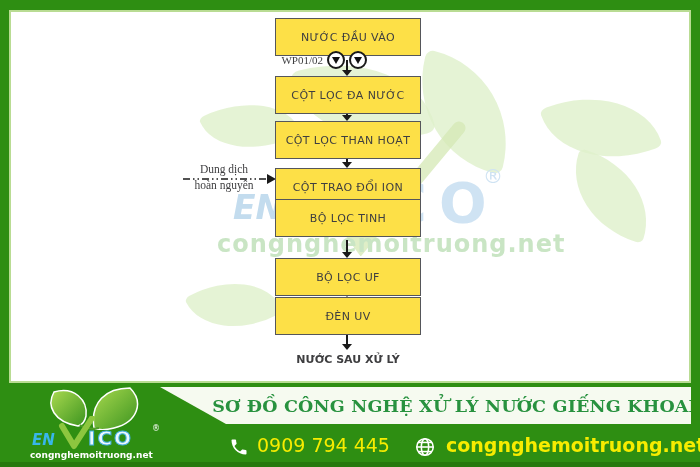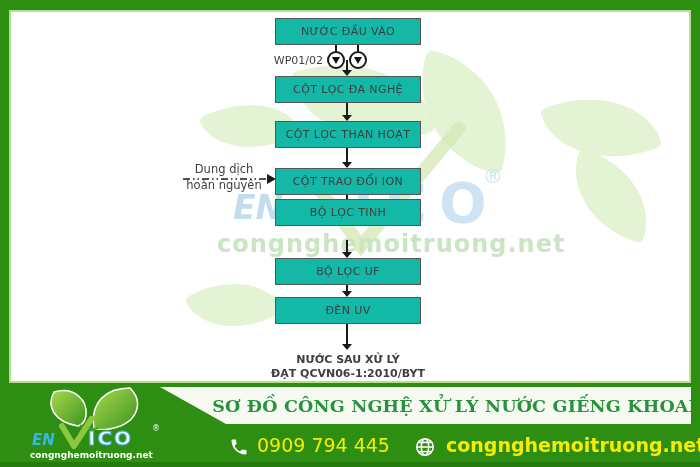--- a/index.html
+++ b/index.html
@@ -16,42 +16,42 @@
   .lf3{left:402px;top:48px;width:102px;height:104px;transform:rotate(14deg);}
   .lf4{left:538px;top:78px;width:104px;height:76px;transform:rotate(-20deg);}
   .lf5{left:182px;top:264px;width:82px;height:58px;transform:rotate(-28deg);}
   .lf6{left:556px;top:148px;width:88px;height:72px;transform:rotate(18deg);}
   .wm-swoosh{position:absolute;left:258px;top:104px;}
   .wm-en{position:absolute;left:222px;top:176px;font-size:33px;font-style:italic;font-weight:700;color:#c3dcee;}
   .wm-ico{position:absolute;left:342px;top:158px;font-size:56px;font-weight:700;letter-spacing:12px;color:#cfe3f3;}
   .wm-reg{position:absolute;left:472px;top:152px;font-size:20px;color:#cfe3f3;}
   .wm-site{position:absolute;left:206px;top:218px;font-size:24px;font-weight:700;letter-spacing:1px;color:#c9e5c4;}
   
-  .fbox{position:absolute;left:264px;width:146px;height:27px;border:1.5px solid #55565a;background:#14b8a6;
+  .fbox{position:absolute;left:264px;width:146px;height:38px;border:1.5px solid #55565a;background:#fde047;
         display:flex;align-items:center;justify-content:center;font-size:11px;letter-spacing:.4px;
         color:#3e3e40;z-index:2;box-sizing:border-box;white-space:nowrap;}
   .b1{top:6px}.b2{top:64px}.b3{top:109px}.b4{top:156px}.b5{top:187px}.b6{top:246px}.b7{top:285px}
   
   .vl{position:absolute;left:335px;width:2px;background:#1a1a1a;z-index:1;}
   .vl-m{top:48px;height:10px}
   .vl-2{top:91px;height:13px}.vl-3{top:136px;height:15px}.vl-4{top:183px;height:13px}
   .vl-5{top:228px;height:13px}.vl-6{top:273px;height:7px}.vl-7{top:312px;height:21px}
   .ah{position:absolute;left:331px;width:0;height:0;border-left:5px solid transparent;
       border-right:5px solid transparent;border-top:6px solid #1a1a1a;z-index:1;}
   .ah-m{top:58px}.ah-2{top:103px}.ah-3{top:150px}.ah-4{top:195px}.ah-5{top:240px}.ah-6{top:279px}.ah-7{top:332px}
   .tick{position:absolute;top:33px;width:2px;height:6px;background:#1a1a1a;z-index:1;}
   .t1{left:324px}.t2{left:346px}
   .pump{position:absolute;top:39px;width:18px;height:18px;border:2px solid #1a1a1a;border-radius:50%;
         background:#fff;box-sizing:border-box;display:flex;align-items:center;justify-content:center;z-index:2;}
   .pump::after{content:"";width:0;height:0;border-left:4.5px solid transparent;
         border-right:4.5px solid transparent;border-top:7px solid #111;}
   .p1{left:316px}.p2{left:338px}
-  .wp-label{position:absolute;left:238px;top:42px;width:74px;text-align:right;font-size:11px;color:#3e3e40;z-index:2;}
+  .wp-label{position:absolute;left:238px;top:42px;width:74px;text-align:right;font-size:11px;color:#3e3e40;z-index:2;font-family:Liberation Serif, serif;}
   .side-label{position:absolute;left:170px;top:149px;width:86px;text-align:center;font-size:11.5px;
-              line-height:16px;color:#3e3e40;z-index:2;}
+              line-height:16px;color:#3e3e40;z-index:2;font-family:Liberation Serif, serif;}
   .dose-arrow{position:absolute;left:172px;top:160px;z-index:1;}
   .out-text{position:absolute;left:254px;top:341px;width:166px;text-align:center;font-size:11px;
             line-height:14px;color:#3e3e40;z-index:2;font-weight:bold;}
   
   .band{position:absolute;left:160px;top:387px;width:531px;height:37px;background:#f6faf0;
         clip-path:polygon(0 0,100% 0,100% 100%,66px 100%);
         display:flex;align-items:center;justify-content:center;padding-left:66px;box-sizing:border-box;z-index:3;}
   .band-title{font-family:"DejaVu Serif",serif;font-size:17.5px;font-weight:700;color:#28923f;
               letter-spacing:.2px;white-space:nowrap;}
   .phone-icon{position:absolute;left:229px;top:437px;z-index:3;}
@@ -86,21 +86,21 @@
       <svg class="wm-swoosh" width="200" height="140">
         <path d="M42,62 L92,130 L190,12" fill="none" stroke="#d4e8b4" stroke-width="13" stroke-linecap="round" opacity="0.75"></path>
       </svg>
       <div class="wm-en">EN</div>
       <div class="wm-ico">ICO</div>
       <div class="wm-reg">®</div>
       <div class="wm-site">congnghemoitruong.net</div>
     </div>
 
     <div class="fbox b1">NƯỚC ĐẦU VÀO</div>
-    <div class="fbox b2">CỘT LỌC ĐA NGHỆ</div>
+    <div class="fbox b2">CỘT LỌC ĐA NƯỚC</div>
     <div class="fbox b3">CỘT LỌC THAN HOẠT</div>
     <div class="fbox b4">CỘT TRAO ĐỔI ION</div>
     <div class="fbox b5">BỘ LỌC TINH</div>
     <div class="fbox b7">ĐÈN UV</div>
     <div class="fbox b6">BỘ LỌC UF</div>
 
     <div class="tick t1"></div>
     <div class="tick t2"></div>
     <div class="pump p1"></div>
     <div class="pump p2"></div>
@@ -125,21 +125,20 @@
       <div>Dung dịch</div>
       <div>hoàn nguyên</div>
     </div>
     <svg class="dose-arrow" width="94" height="14">
       <line x1="0" y1="7" x2="84" y2="7" stroke="#1a1a1a" stroke-width="1.6" stroke-dasharray="7 3 1.5 3 1.5 3"></line>
       <polygon points="84,2 93,7 84,12" fill="#1a1a1a"></polygon>
     </svg>
 
     <div class="out-text">
       <div>NƯỚC SAU XỬ LÝ</div>
-      <div>ĐẠT QCVN06-1:2010/BYT</div>
     </div>
   </div>
 
   <div class="band">
     <div class="band-title">SƠ ĐỒ CÔNG NGHỆ XỬ LÝ NƯỚC GIẾNG KHOAN</div>
   </div>
 
   <svg class="phone-icon" width="20" height="20" viewBox="0 0 24 24">
     <path fill="#ffffff" d="M6.6 10.8c1.5 2.9 3.8 5.2 6.7 6.7l2.2-2.2c.3-.3.7-.4 1-.2 1.1.4 2.3.6 3.5.6.6 0 1 .4 1 1V20c0 .6-.4 1-1 1C10.6 21 3 13.4 3 4c0-.6.4-1 1-1h3.5c.6 0 1 .4 1 1 0 1.2.2 2.4.6 3.5.1.3 0 .7-.2 1l-2.3 2.3z"></path>
   </svg>

